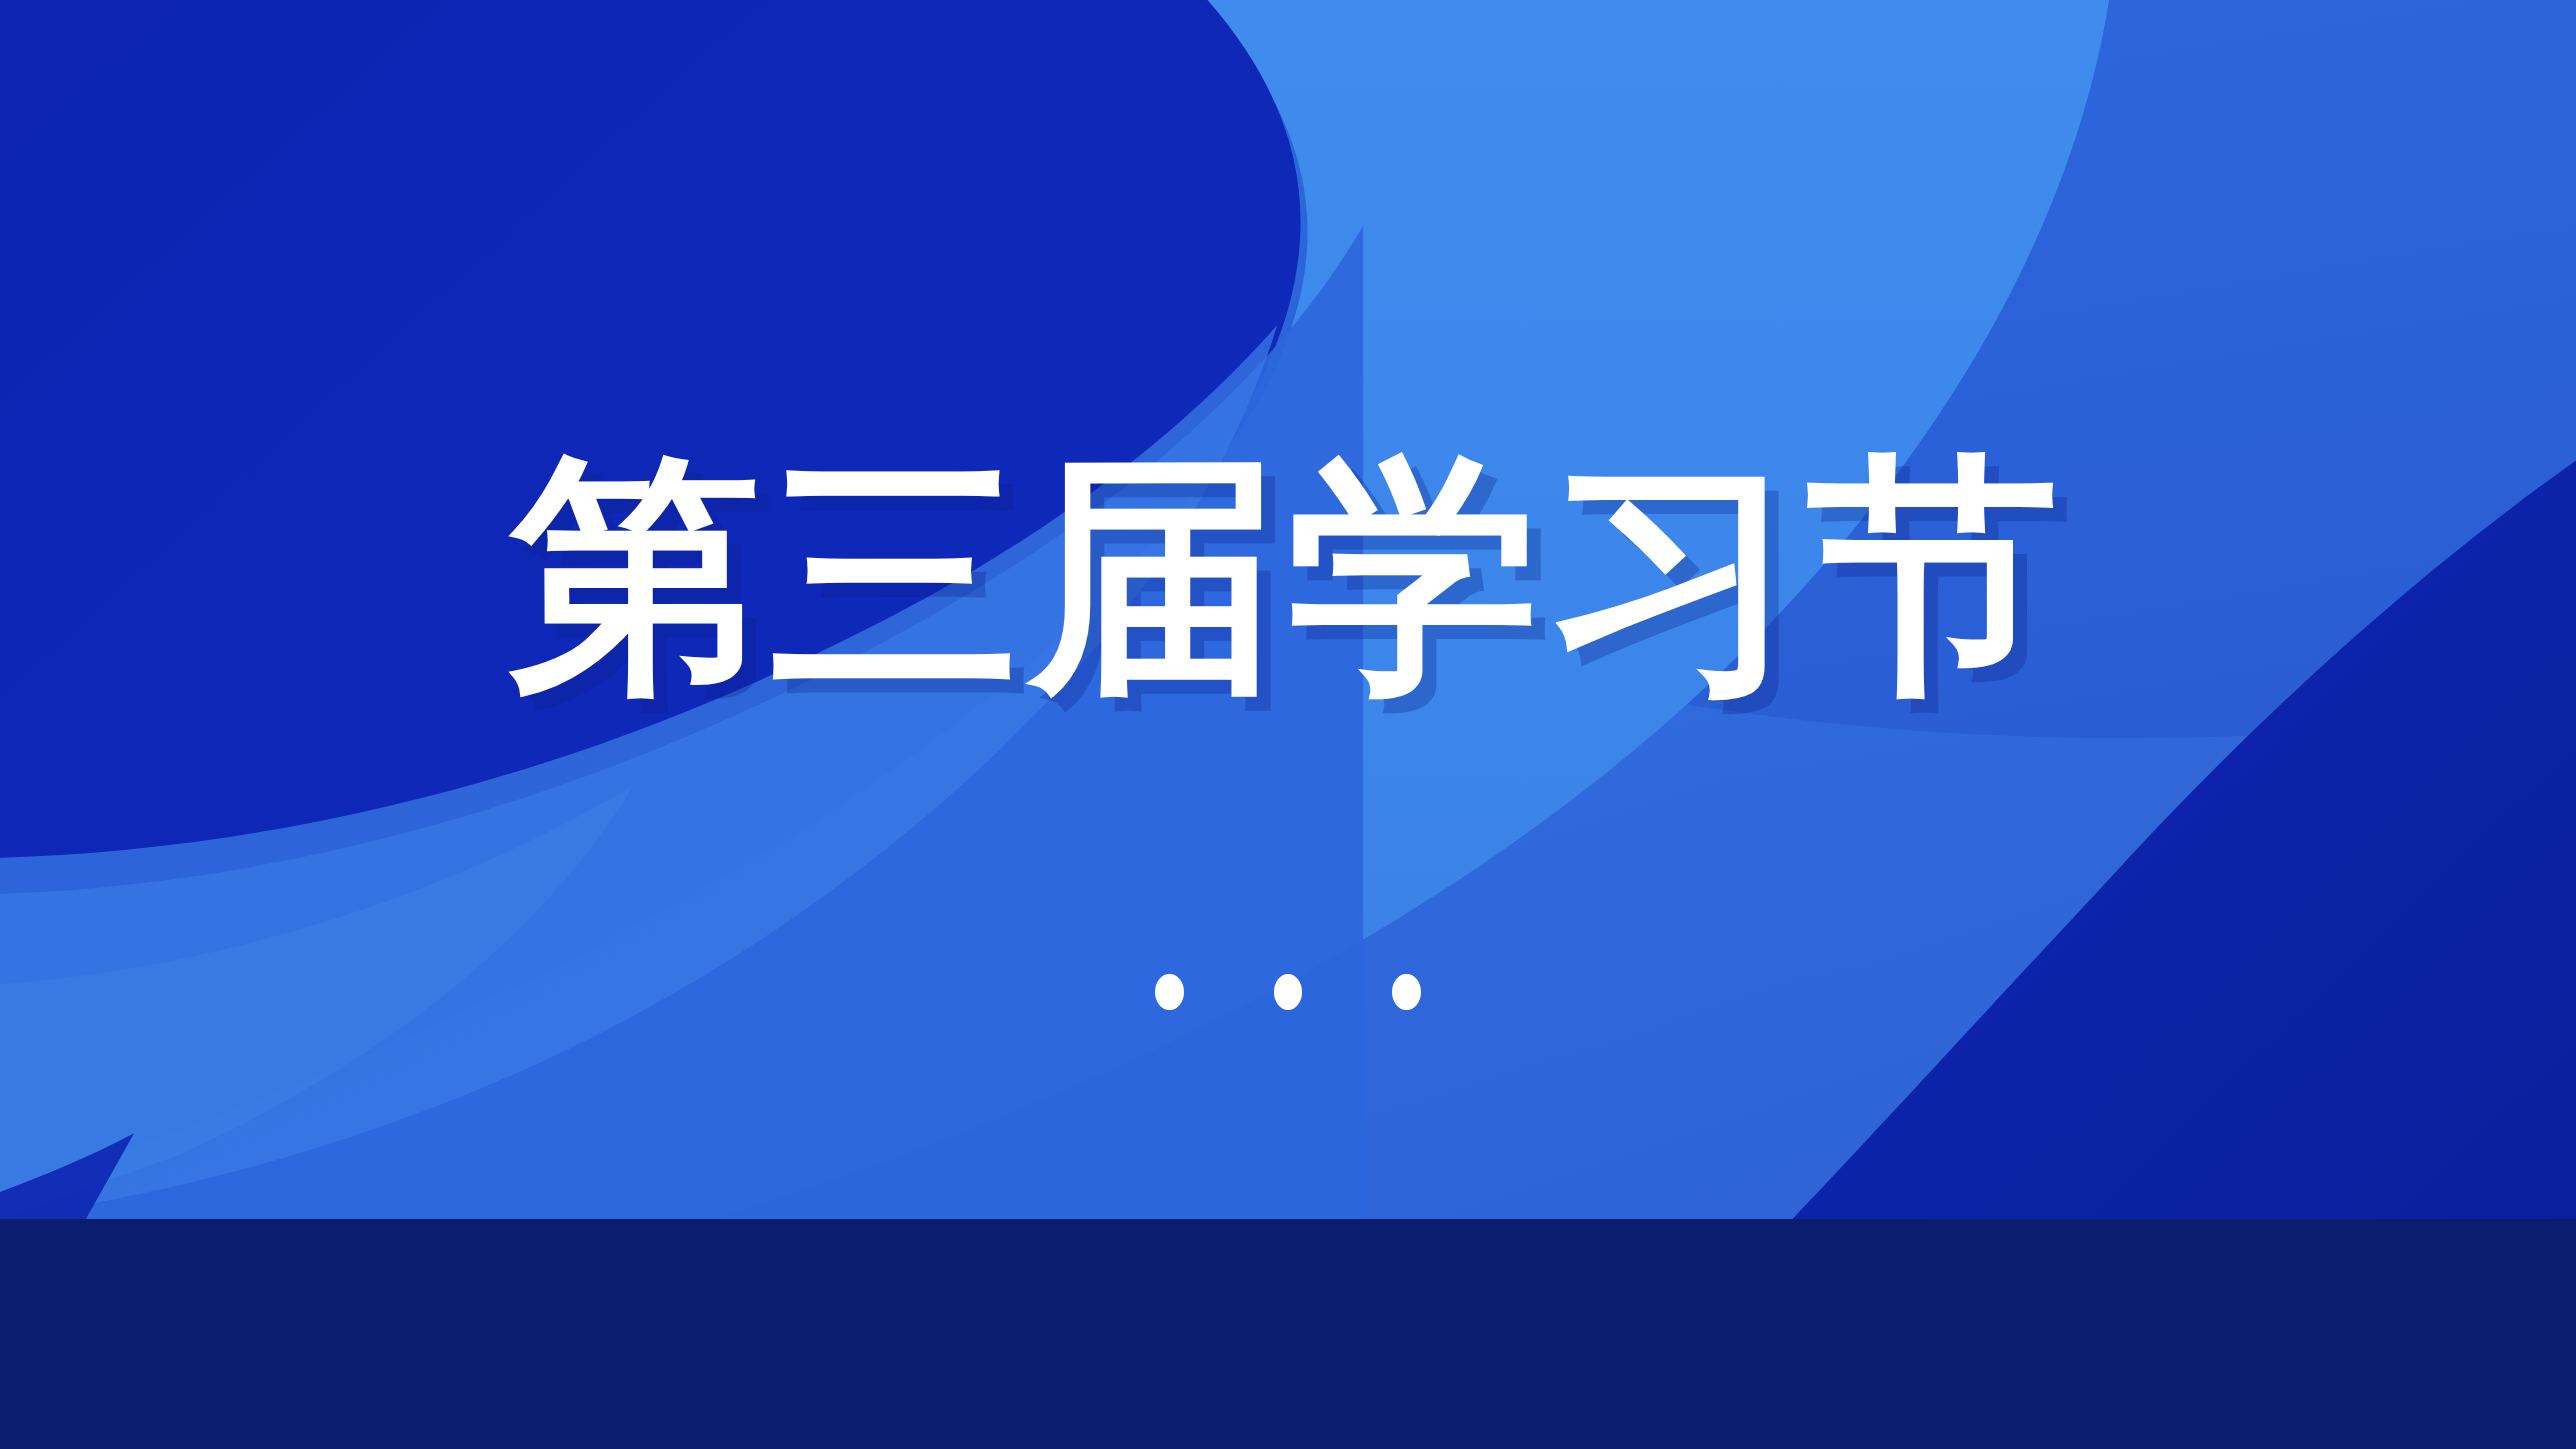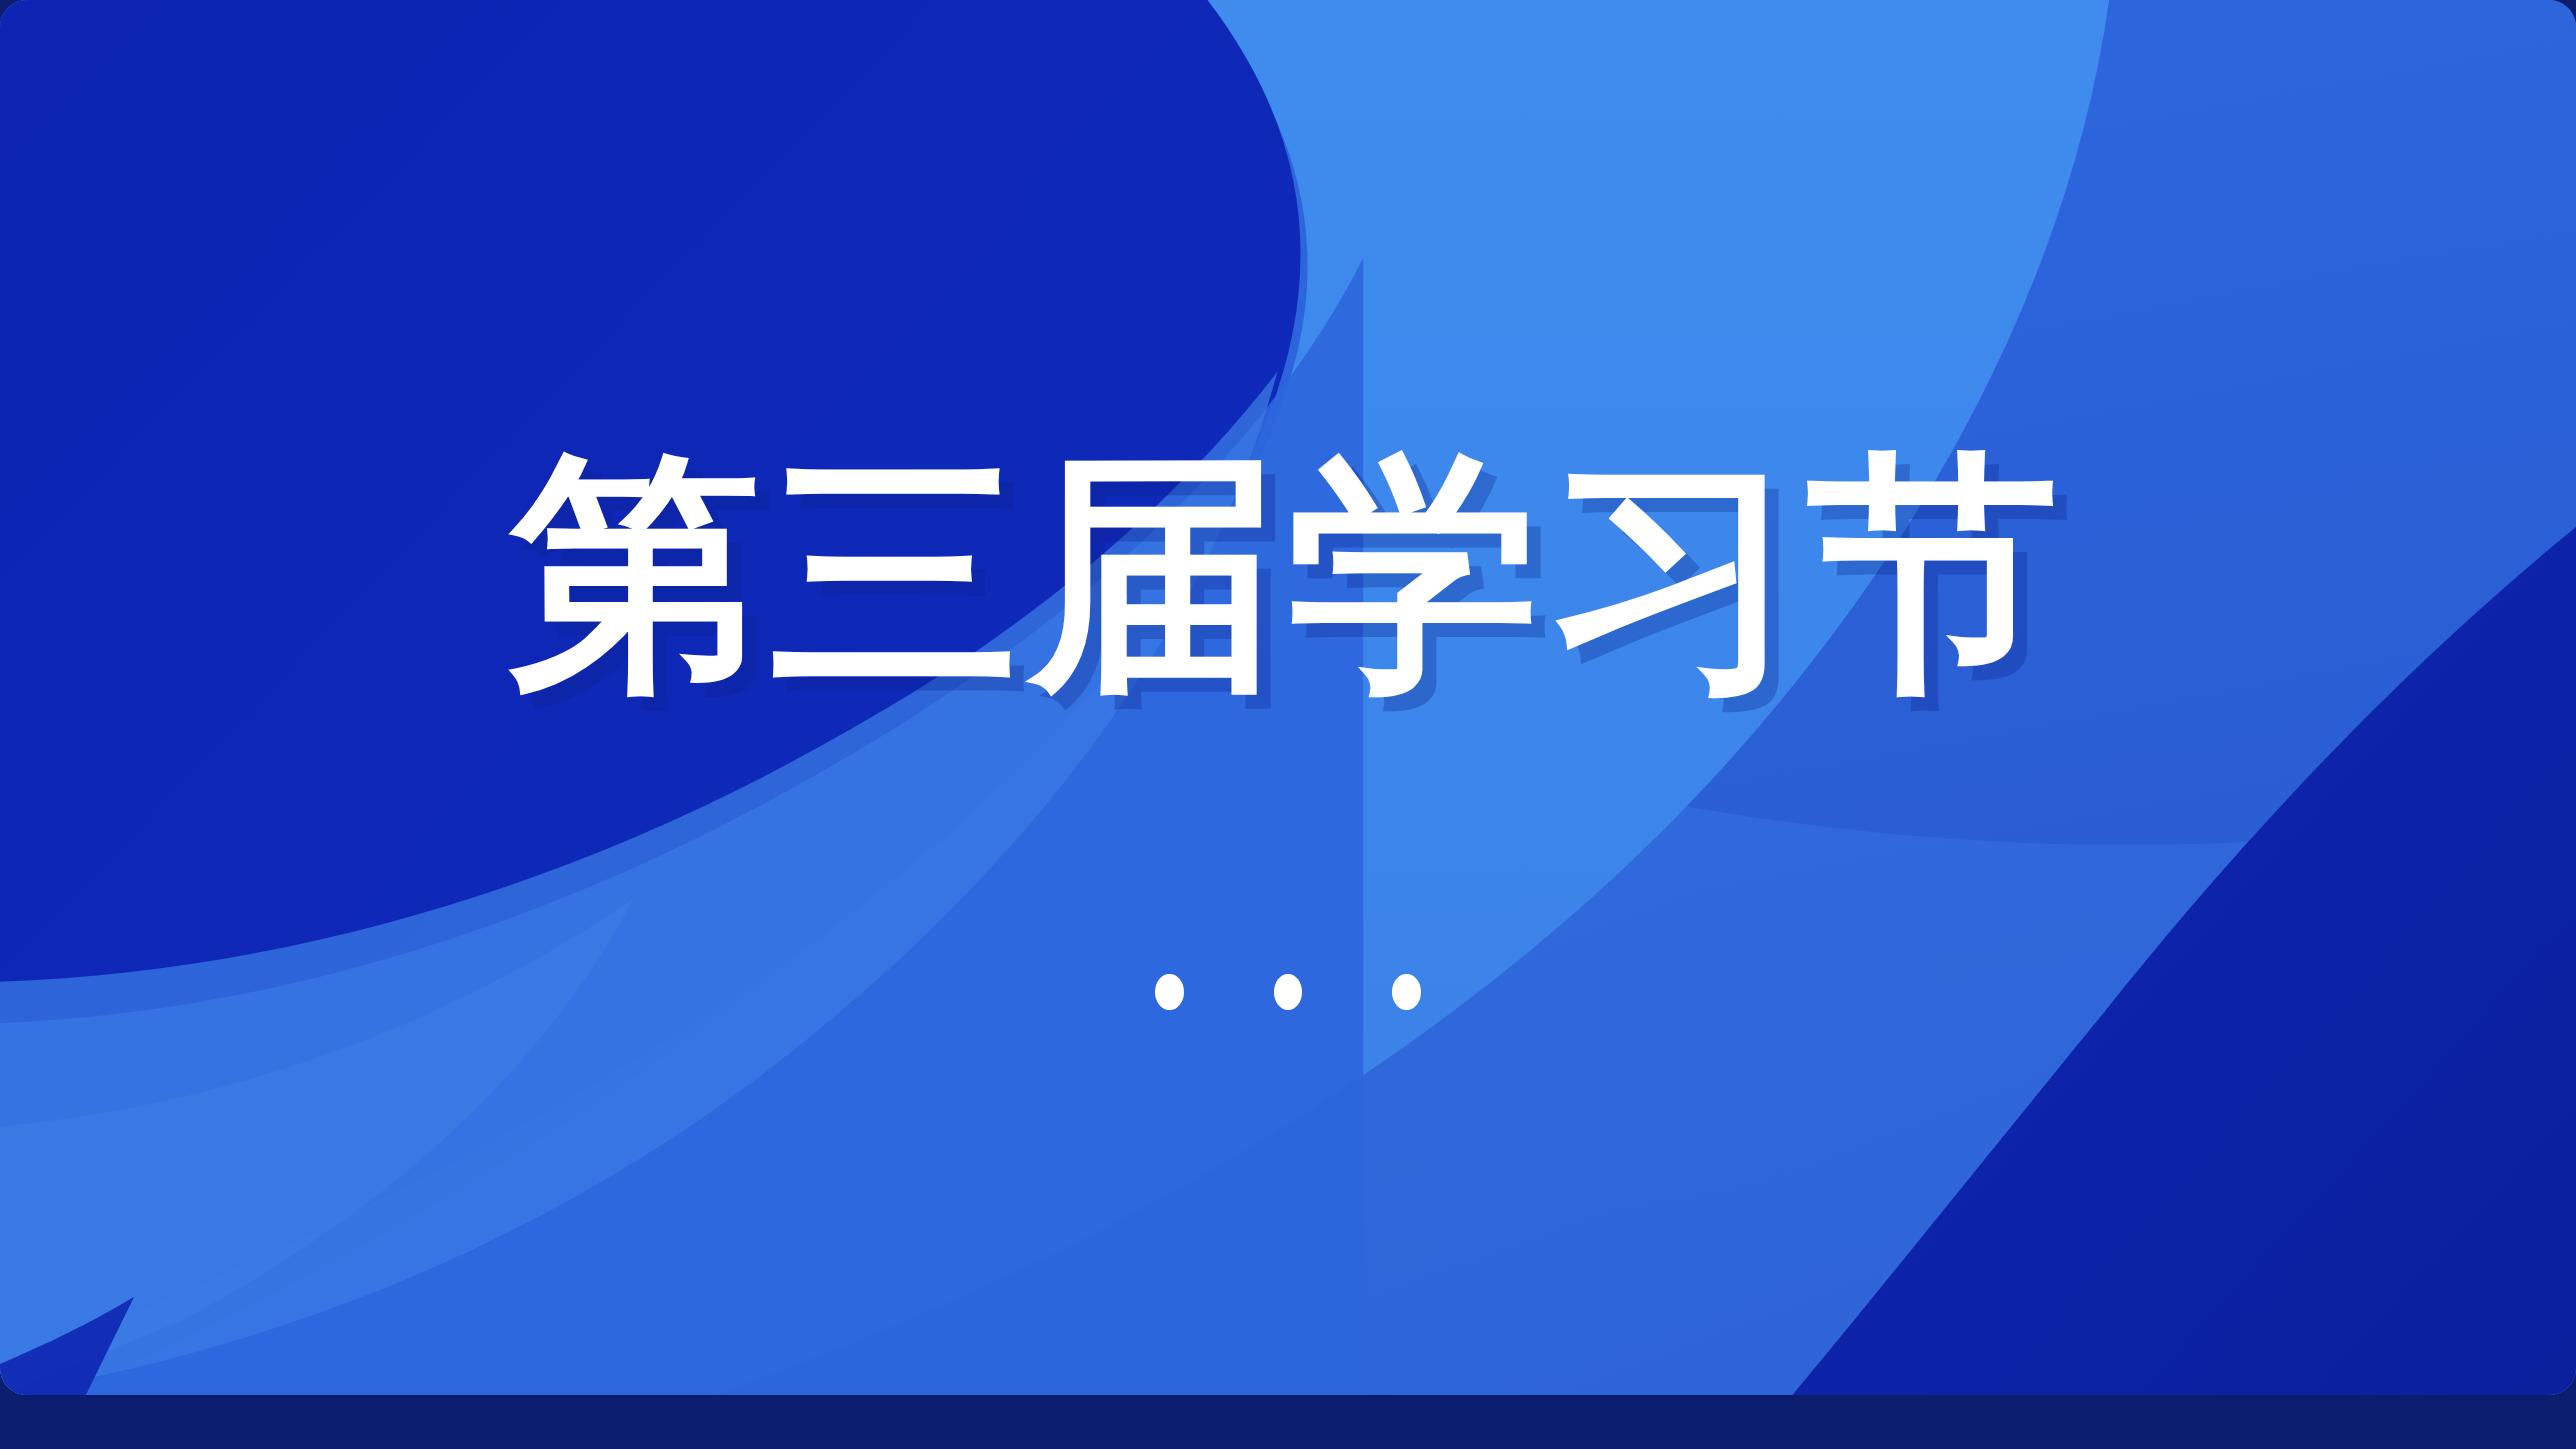--- a/index.html
+++ b/index.html
@@ -3,25 +3,24 @@
 <meta charset="utf-8">
 <style>
   html, body {
     margin: 0;
     padding: 0;
     background: #0b1d6e;
   }
   #poster {
     position: relative;
     width: 2576px;
-    height: 1395px;
+    height: 1219px;
     overflow: hidden;
     background: #2b61d8;
-    font-family: Liberation Serif, serif;
-    border-radius: 27px;
+    font-family: Liberation Sans, sans-serif;
   }
 
   
   .bg-layer {
     position: absolute;
     inset: 0;
     width: 100%;
     height: 100%;
     display: block;
   }

